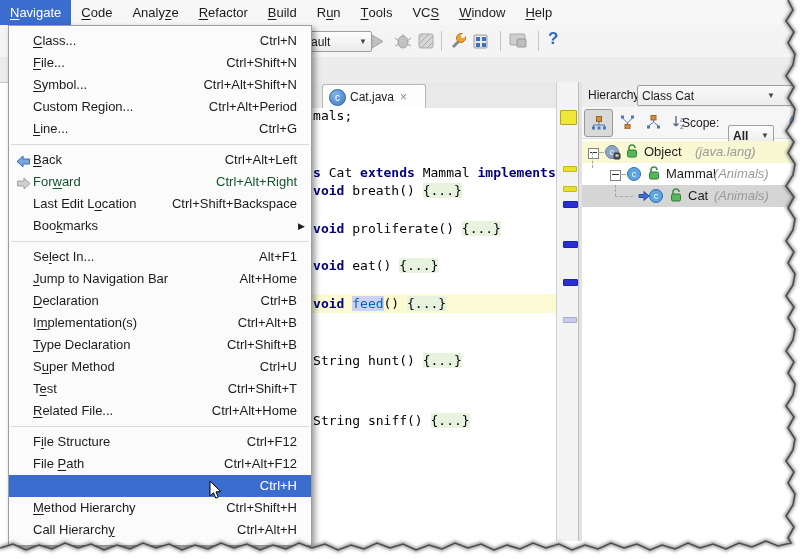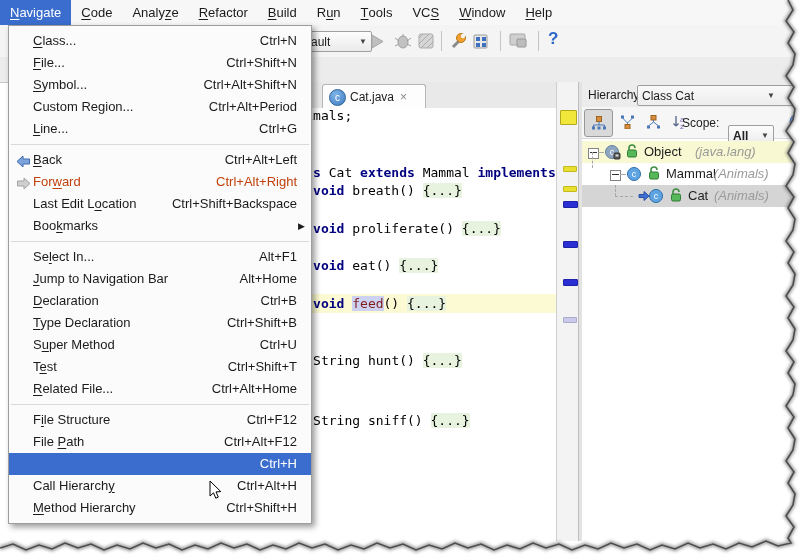--- a/index.html
+++ b/index.html
@@ -25,21 +25,21 @@
        border:1px solid #b6b6b6;border-bottom:none;border-radius:3px 3px 0 0;
        display:flex;align-items:center;font-size:12px;padding:0 6px;}
   .cls-badge{width:15px;height:15px;border-radius:50%;background:radial-gradient(circle at 35% 30%,#7fb4e8,#3f7cc1);
        border:1px solid #2f6397;color:#fff;font-size:10px;display:flex;align-items:center;justify-content:center;margin-right:4px;}
   #editor{left:200px;top:108px;width:356px;height:433px;background:#fff;overflow:hidden;}
   .line{position:absolute;white-space:pre;font-family:"DejaVu Sans Mono","Liberation Mono",monospace;
         font-size:13px;line-height:18px;}
   .seg-kw{color:var(--kw);font-weight:bold;}
   .seg-p{color:#000;}
   .seg-fold{background:var(--fold-bg);border-radius:1px;color:#000;}
-  .seg-sel{background:var(--id-sel);color:#7f1d1d;}
+  .seg-sel{background:var(--id-sel);color:#0369a1;}
   #curline{position:absolute;background:var(--cur-line);}
   
   #stripe{left:556px;top:82px;width:22px;height:459px;background:#f3f3f3;border-left:1px solid #cfcfcf;}
   .mark{position:absolute;border-radius:1px;}
   #splitter{left:578px;top:82px;width:4px;height:459px;background:#e3e3e3;border-left:1px solid #bdbdbd;border-right:1px solid #c6c6c6;}
   
   #hpanel{left:582px;top:82px;width:221px;height:459px;background:#fff;}
   #hheader{position:absolute;left:0;top:0;width:221px;height:25px;background:#ececec;
            border-bottom:1px solid #c6c6c6;font-size:12px;display:flex;align-items:center;}
   #htoolbar{position:absolute;left:0;top:25px;width:221px;height:31px;background:#f6f6f6;
@@ -55,21 +55,21 @@
   .tline{position:absolute;border-color:#a8a8a8 !important;}
   
   #menu{left:8px;top:25px;width:302px;background:#fbfbfb;border:1px solid #9d9d9d;
         box-shadow:3px 3px 6px rgba(0,0,0,.4);font-size:13px;padding:4px 0;z-index:50;}
   .mi{position:relative;height:22px;line-height:22px;}
   .mi .lbl{position:absolute;left:24px;white-space:nowrap;}
   .mi .sc{position:absolute;right:14px;white-space:nowrap;}
   .mi .ico{position:absolute;left:7px;top:4px;}
   .mi .subarr{position:absolute;right:6px;font-size:9px;top:0px;}
   .mi.hl{background:var(--sel-blue);color:#fff;}
-  .mi.dis{color:#c2410c;}
+  .mi.dis{color:#14532d;}
   .msep{height:9px;position:relative;}
   .msep:after{content:'';position:absolute;left:2px;right:2px;top:4px;border-top:1px solid #d9d9d9;}
   #torn{left:0;top:0;width:803px;height:559px;z-index:100;pointer-events:none;}
   #cursor{z-index:120;}
 </style>
 </head>
 <body style="--sel-blue: #3a6dcd; --kw: #000080; --fold-bg: #e7f3de; --cur-line: #fcfad2; --id-sel: #cdd2f2;">
 
 <div id="menubar" class="abs">
     <div class="mb-item active">
@@ -351,20 +351,24 @@
     </div>
     <div class="mi">
       <span class="lbl"><span></span><span class="mn">J</span><span>ump to Navigation Bar</span></span>
       <span class="sc">Alt+Home</span>
     </div>
     <div class="mi">
       <span class="lbl"><span></span><span class="mn">D</span><span>eclaration</span></span>
       <span class="sc">Ctrl+B</span>
     </div>
     <div class="mi">
+      <span class="lbl"><span>I</span><span class="mn">m</span><span>plementation(s)</span></span>
+      <span class="sc">Ctrl+Alt+B</span>
+    </div>
+    <div class="mi">
       <span class="lbl"><span></span><span class="mn">T</span><span>ype Declaration</span></span>
       <span class="sc">Ctrl+Shift+B</span>
     </div>
     <div class="mi">
       <span class="lbl"><span>S</span><span class="mn">u</span><span>per Method</span></span>
       <span class="sc">Ctrl+U</span>
     </div>
     <div class="mi">
       <span class="lbl"><span>T</span><span class="mn">e</span><span>st</span></span>
       <span class="sc">Ctrl+Shift+T</span>
@@ -379,26 +383,26 @@
       <span class="sc">Ctrl+F12</span>
     </div>
     <div class="mi">
       <span class="lbl"><span>File </span><span class="mn">P</span><span>ath</span></span>
       <span class="sc">Ctrl+Alt+F12</span>
     </div>
     <div class="mi hl">
       <span class="sc">Ctrl+H</span>
     </div>
     <div class="mi">
+      <span class="lbl"><span></span><span class="mn">M</span><span>ethod Hierarchy</span></span>
+      <span class="sc">Ctrl+Shift+H</span>
+    </div>
+    <div class="mi">
       <span class="lbl"><span>Call Hierarch</span><span class="mn">y</span><span></span></span>
       <span class="sc">Ctrl+Alt+H</span>
-    </div>
-    <div class="mi">
-      <span class="lbl"><span></span><span class="mn">M</span><span>ethod Hierarchy</span></span>
-      <span class="sc">Ctrl+Shift+H</span>
     </div>
   </div>
 
 <svg id="cursor" class="abs" style="left:209px;top:481px" width="14" height="20">
   <path d="M1 0 L1 15 L4.5 11.8 L6.8 17.2 L9.3 16.1 L7 10.9 L11.8 10.6 Z" fill="#fff" stroke="#000" stroke-width="1"></path>
 </svg>
 
 <svg id="torn" class="abs" width="803" height="559">
   <defs>
       <filter id="smudge" x="-20%" y="-20%" width="140%" height="140%">

